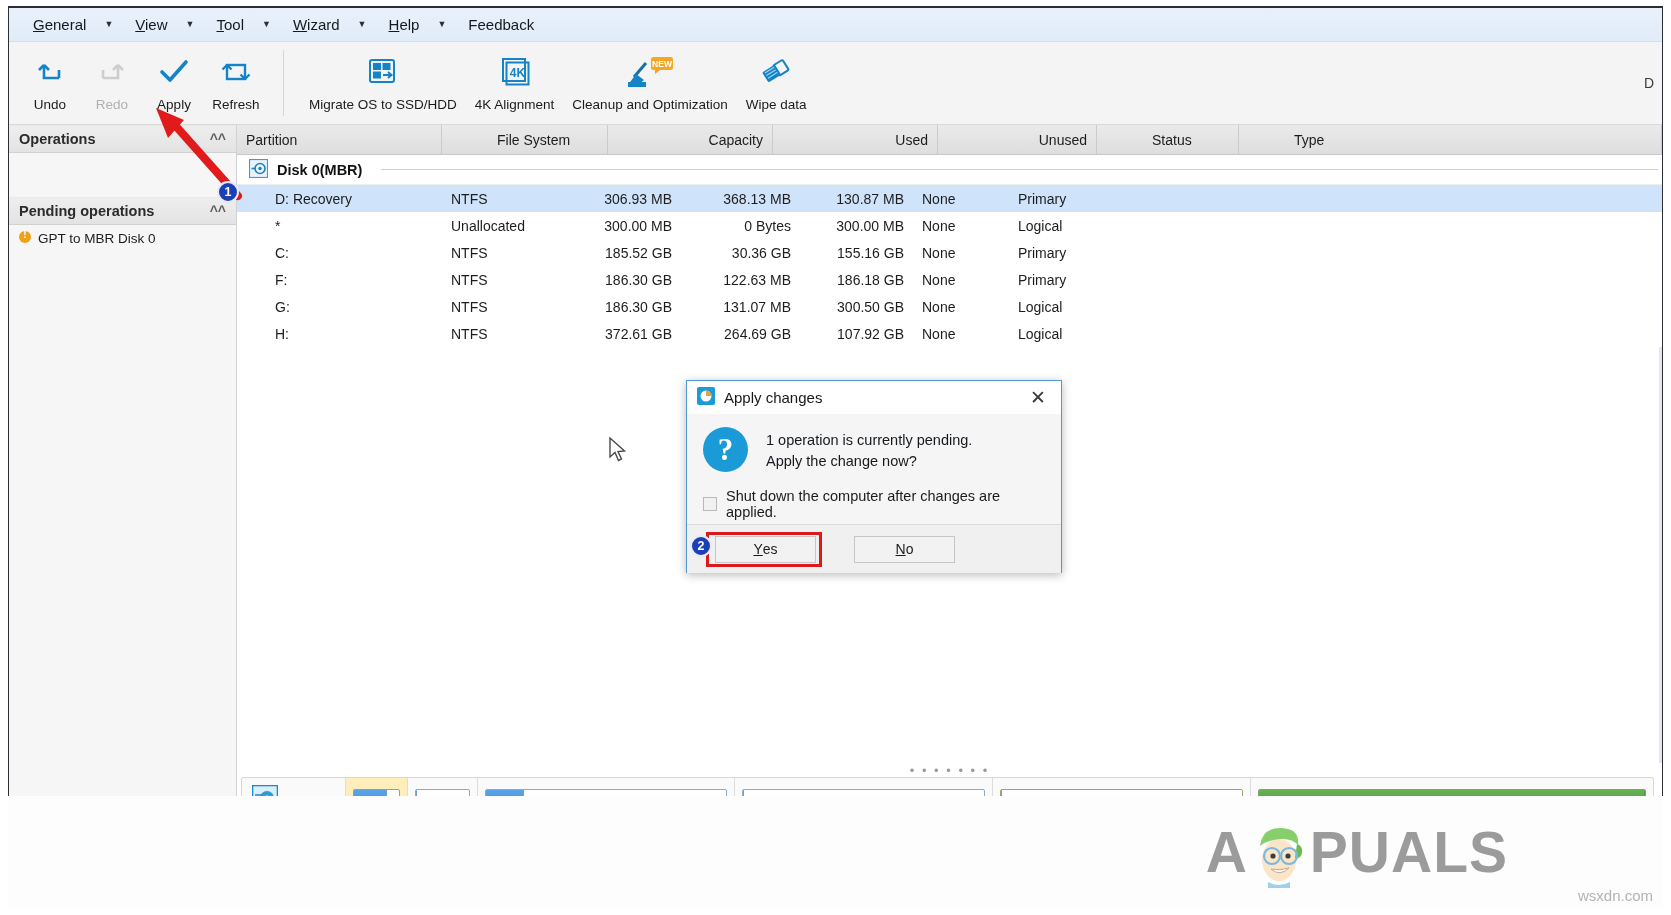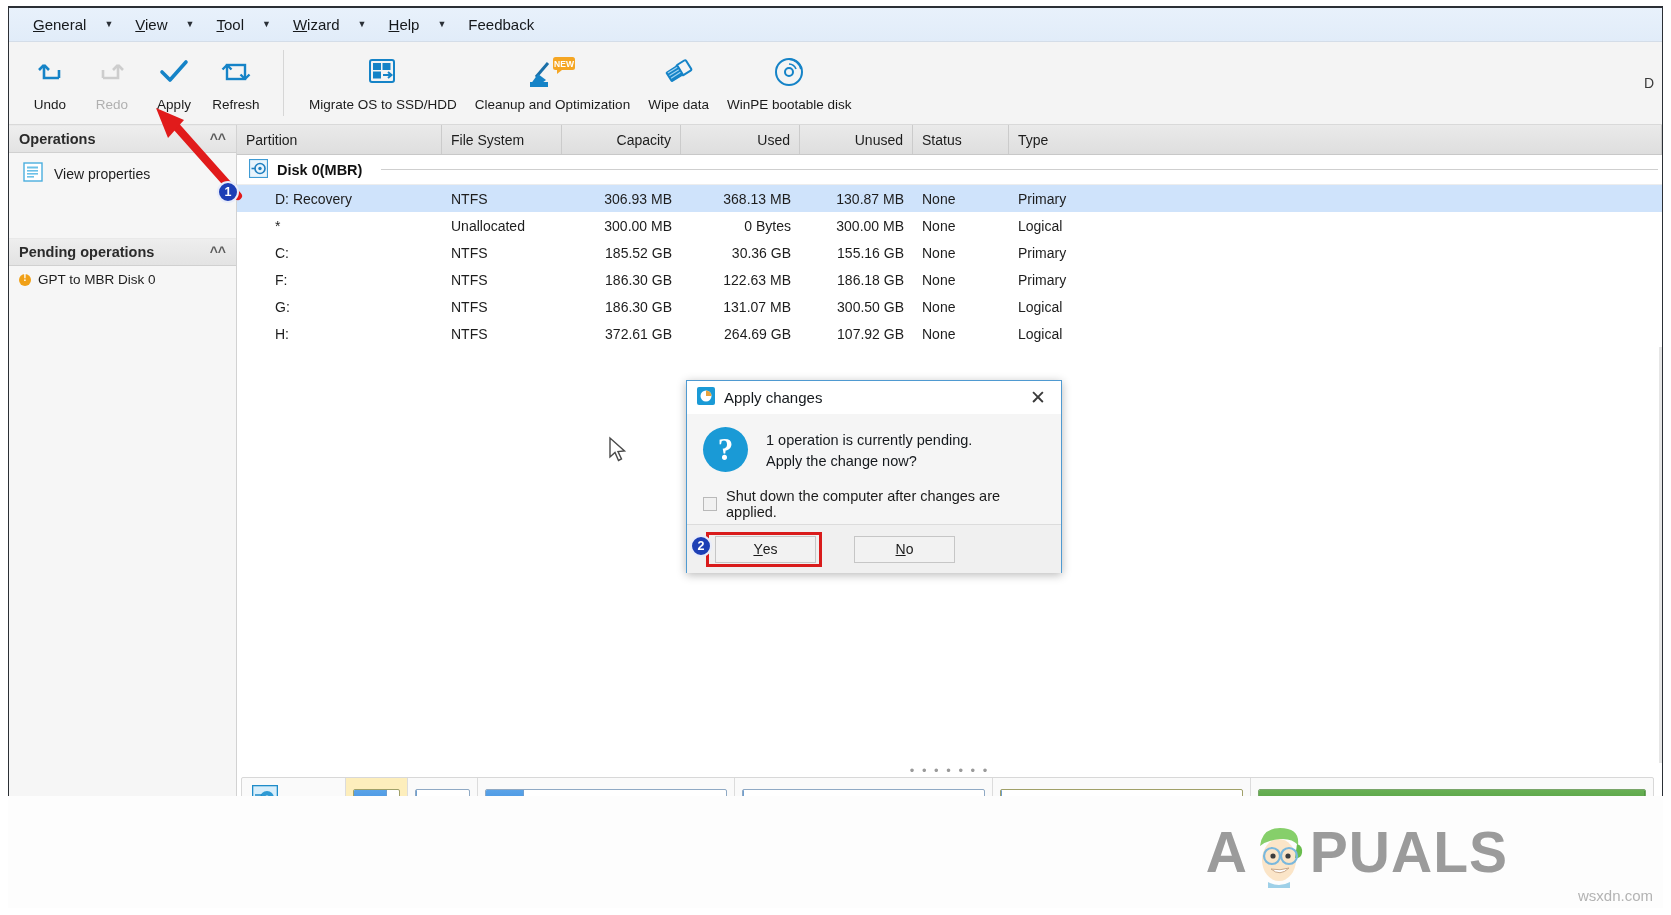--- a/index.html
+++ b/index.html
@@ -116,21 +116,21 @@
   }
   .side-head .chev { margin-left: auto; color: #5b5b5b; font-size: 14px; font-weight: bold; }
   .side-row {
     display: flex; align-items: center; gap: 11px;
     padding: 9px 10px 9px 14px;
     font-size: 14px; color: #1d1d1d;
     cursor: default;
   }
   .side-spacer { height: 44px; }
   .pending-row {
-    display: flex; align-items: center; gap: 7px;
+    display: flex; align-items: flex-start; gap: 7px;
     padding: 6px 10px 6px 10px;
     font-size: 13.5px; color: #1d1d1d;
   }
   .warn-dot {
     width: 12px; height: 12px; border-radius: 50%;
     background: #f0a017; flex: 0 0 auto;
     position: relative;
   }
   .warn-dot::after {
     content: "!"; position: absolute; left: 0; top: -2px; width: 12px;
@@ -138,21 +138,21 @@
   }
 
   
   .main { flex: 1; display: flex; flex-direction: column; background: #fff; position: relative; min-width: 0; }
 
   
   .tbl-head {
     display: flex; height: 30px;
     background: linear-gradient(to bottom,#eaeaea,#dedede);
     border-bottom: 1px solid #c8c8c8;
-    font-size: 14px; color: #1d1d1d;
+    font-size: 14px; color: #1d1d1d; gap: 46px;
   }
   .th {
     display: flex; align-items: center;
     border-right: 1px solid #cbcbcb;
     padding: 0 9px;
     white-space: nowrap; overflow: hidden;
   }
   .th.r { justify-content: flex-end; }
   .disk-group {
     display: flex; align-items: center; gap: 9px;
@@ -404,20 +404,30 @@
               <rect x="4" y="4" width="24" height="22" rx="2" fill="none" stroke="#1583c7" stroke-width="2"></rect>
               <rect x="7" y="7" width="8" height="7" fill="#1583c7"></rect>
               <rect x="16.5" y="7" width="8" height="7" fill="#1583c7"></rect>
               <rect x="7" y="15.5" width="8" height="7" fill="#1583c7"></rect>
               <path d="M17 19 L25 19 M22 16 L25.5 19 L22 22" fill="none" stroke="#1583c7" stroke-width="2"></path>
             </svg>
           </span>
           <span class="lbl">Migrate OS to SSD/HDD</span>
         </div>
 
+        <div class="rbtn wide">
+          <span class="glyph">
+            <svg width="32" height="32" viewBox="0 0 32 32">
+              <rect x="4" y="3" width="22" height="22" fill="none" stroke="#1583c7" stroke-width="2"></rect>
+              <rect x="7.5" y="6.5" width="22" height="22" fill="none" stroke="#1583c7" stroke-width="2"></rect>
+              <text x="18.5" y="21" font-family="Liberation Sans, sans-serif" font-size="12" font-weight="bold" fill="#1583c7" text-anchor="middle">4K</text>
+            </svg>
+          </span>
+          <span class="lbl">4K Alignment</span>
+        </div>
 
         <div class="rbtn wide">
           <span class="glyph">
             <svg width="52" height="34" viewBox="0 0 52 34">
               <path d="M10 22 L22 8" stroke="#1a6fa8" stroke-width="3" fill="none"></path>
               <path d="M4 30 L12 19 L20 25 L12 31 Z" fill="#1583c7"></path>
               <rect x="4" y="27" width="18" height="5" fill="#1583c7"></rect>
               <rect x="27" y="2" width="22" height="13" rx="2.5" fill="#f5a623"></rect>
               <path d="M31 15 L31 19 L36 15 Z" fill="#f5a623"></path>
               <text x="38" y="12" font-family="Liberation Sans, sans-serif" font-size="8.5" font-weight="bold" fill="#ffffff" text-anchor="middle">NEW</text>
@@ -432,59 +442,36 @@
               <g transform="rotate(-32 20 16)">
                 <rect x="8" y="9" width="15" height="12" rx="1.5" fill="#1583c7"></rect>
                 <rect x="21" y="9" width="11" height="12" rx="1.5" fill="none" stroke="#1583c7" stroke-width="2"></rect>
                 <path d="M10 11 h11 M10 14 h11 M10 17 h11" stroke="#9fd3f2" stroke-width="1.2"></path>
               </g>
             </svg>
           </span>
           <span class="lbl">Wipe data</span>
         </div>
 
-        <div class="rbtn wide">
-          <span class="glyph">
-            <svg width="34" height="32" viewBox="0 0 34 32">
-              <circle cx="17" cy="16" r="13" fill="none" stroke="#1583c7" stroke-width="2"></circle>
-              <circle cx="17" cy="16" r="4" fill="none" stroke="#1583c7" stroke-width="2"></circle>
-              <path d="M17 3 A13 13 0 0 1 29 13" fill="none" stroke="#1583c7" stroke-width="2"></path>
-              <path d="M17 8 A8 8 0 0 1 24 13" fill="none" stroke="#1583c7" stroke-width="1.7"></path>
-            </svg>
-          </span>
-          <span class="lbl">WinPE bootable disk</span>
-        </div>
       </div>
 
       <div class="ribbon-right">
         <span>D</span>
       </div>
     </div>
 
     <div class="body-split">
 
       <div class="sidebar">
 
         <div class="side-head">
           <span>Operations</span>
           <span class="chev">^^</span>
         </div>
 
-        <div class="side-row">
-          <span>
-            <svg width="20" height="20" viewBox="0 0 20 20">
-              <rect x="1" y="1" width="18" height="18" fill="#ffffff" stroke="#4aaede" stroke-width="1.4"></rect>
-              <rect x="4" y="4.5" width="11" height="2" fill="#6cc1e8"></rect>
-              <rect x="4" y="8" width="11" height="1.6" fill="#6cc1e8"></rect>
-              <rect x="4" y="11" width="11" height="1.6" fill="#6cc1e8"></rect>
-              <rect x="4" y="14" width="7" height="1.6" fill="#6cc1e8"></rect>
-            </svg>
-          </span>
-          <span>View properties</span>
-        </div>
 
         <div class="side-spacer"></div>
 
         <div class="side-head">
           <span>Pending operations</span>
           <span class="chev">^^</span>
         </div>
 
         <div class="pending-row">
           <span class="warn-dot"></span>

